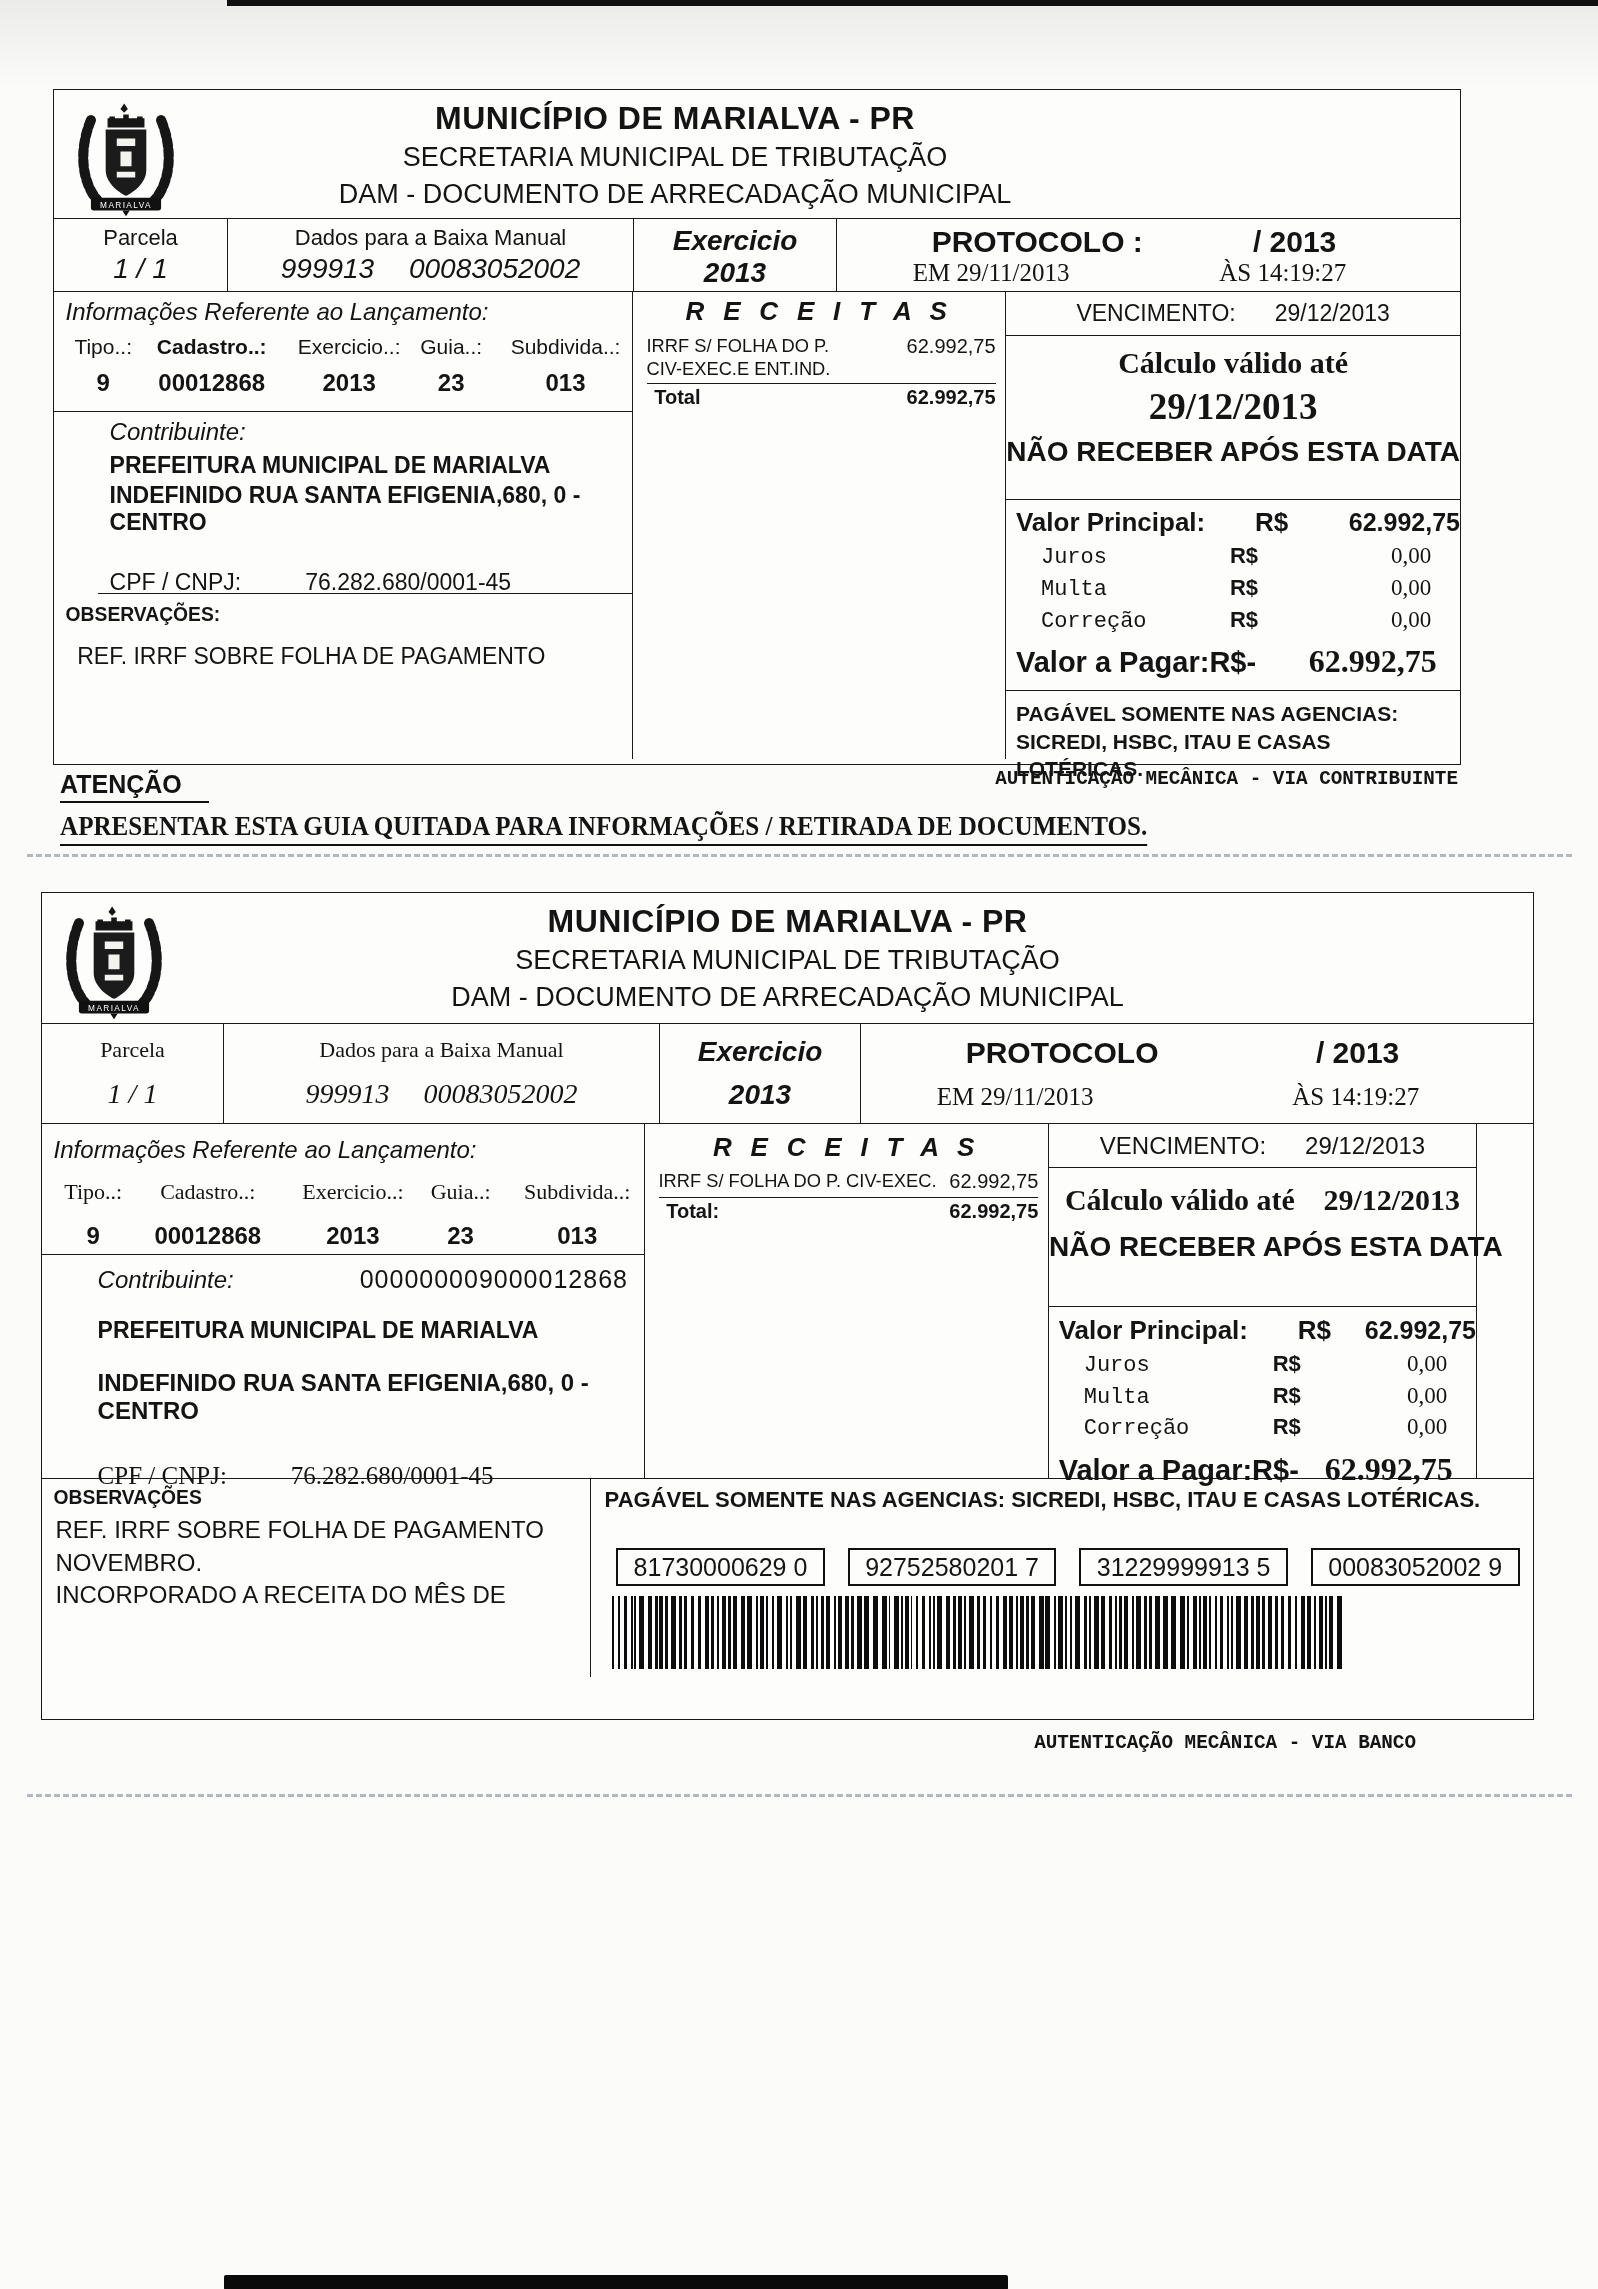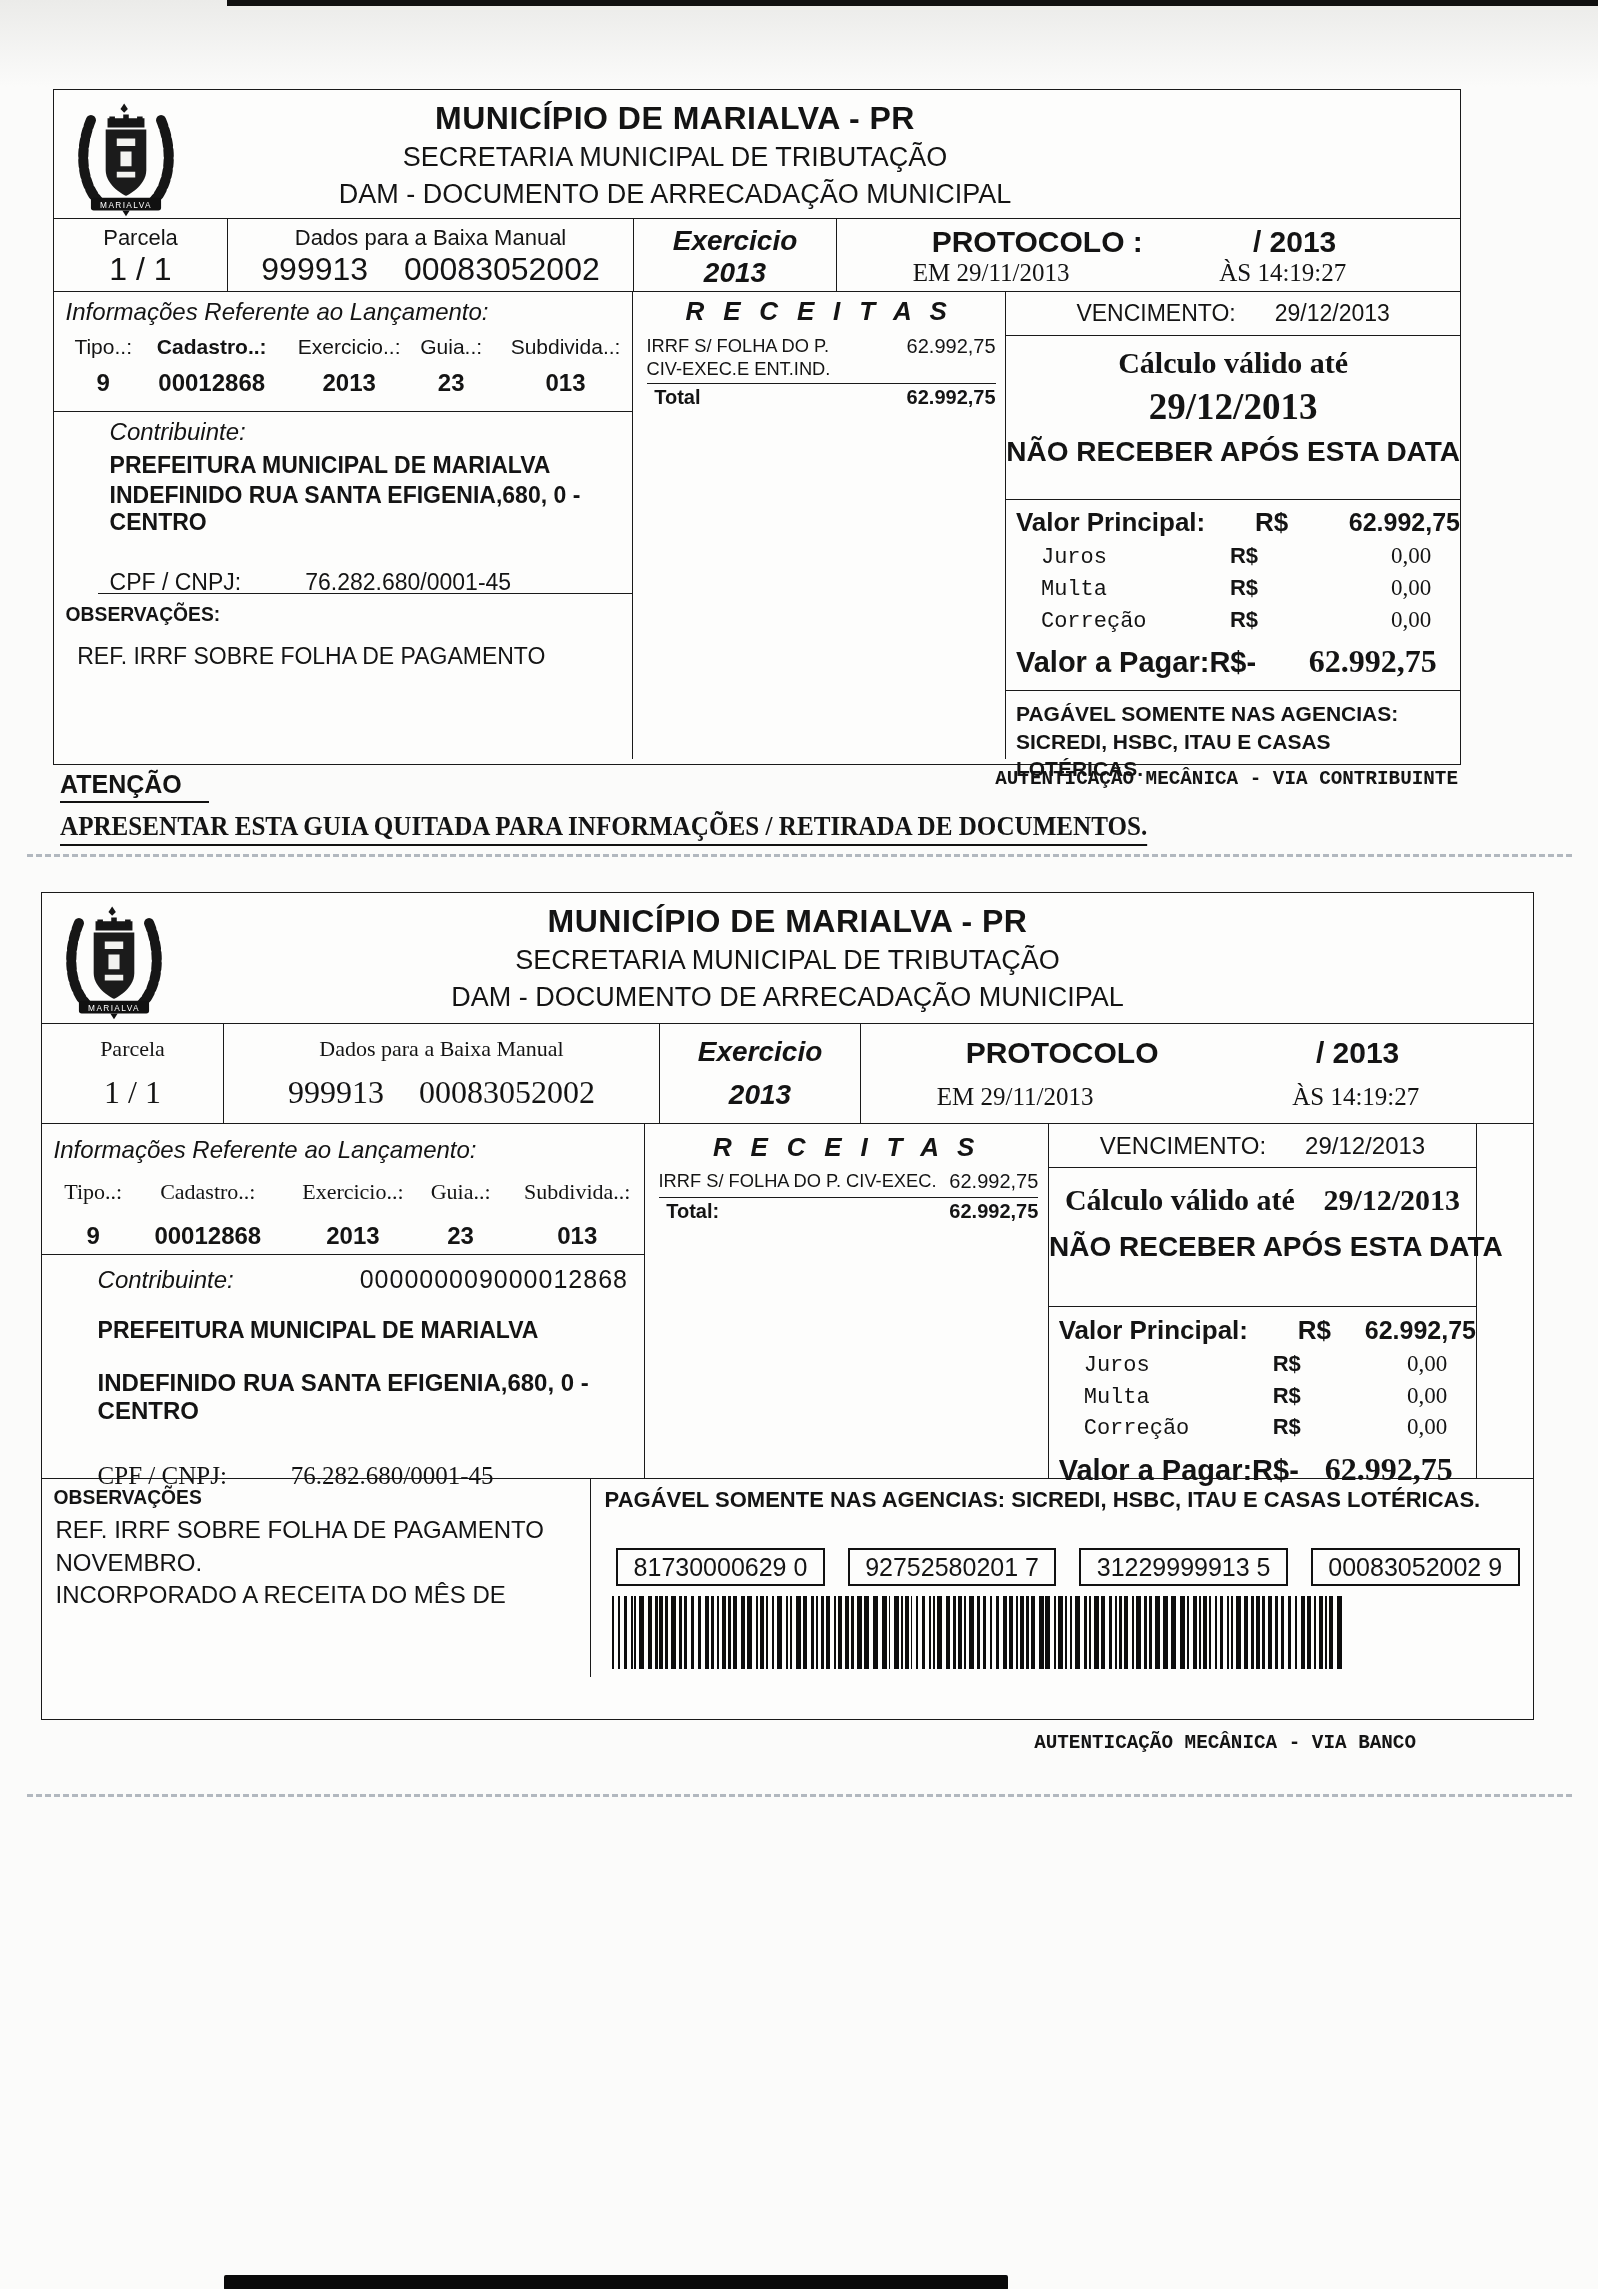--- a/index.html
+++ b/index.html
@@ -38,21 +38,21 @@
   .row1 > div:last-child { border-right:none; }
   .cell { display:flex; flex-direction:column; justify-content:space-around; padding:5.8px 7.7px; text-align:center; }
   .c-parcela { width:174px; }
   .c-dados   { width:406px; }
   .c-exerc   { width:203px;font-style:italic; }
   .c-proto   { flex:1; }
   .doc2 .c-parcela { width:182px; font-family:"Liberation Serif",serif; }
   .doc2 .c-dados   { width:436px; font-family:"Liberation Serif",serif; }
   .doc2 .c-exerc   { width:201px; }
   .lab-s { font-size:22px; }
-  .val-s { font-size:32px; }
+  .val-s { font-size:28px;font-style:italic; }
   .dados-vals span { margin:0 13.5px; }
   .exerc-l { font-size:28px; font-weight:bold; }
   .exerc-v { font-size:28px; font-weight:bold; }
   .proto-l1 { display:flex; justify-content:space-between; padding:0 116px 0 87px; font-weight:bold; font-size:30px; }
   .proto-l2 { display:flex; justify-content:space-between; padding:0 106px 0 68px;
               font-family:"Liberation Serif",serif; font-size:25px; }
   .doc2 .proto-l1 { padding:0 126px 0 97px; }
 
   
   .doc-body { display:flex; }

